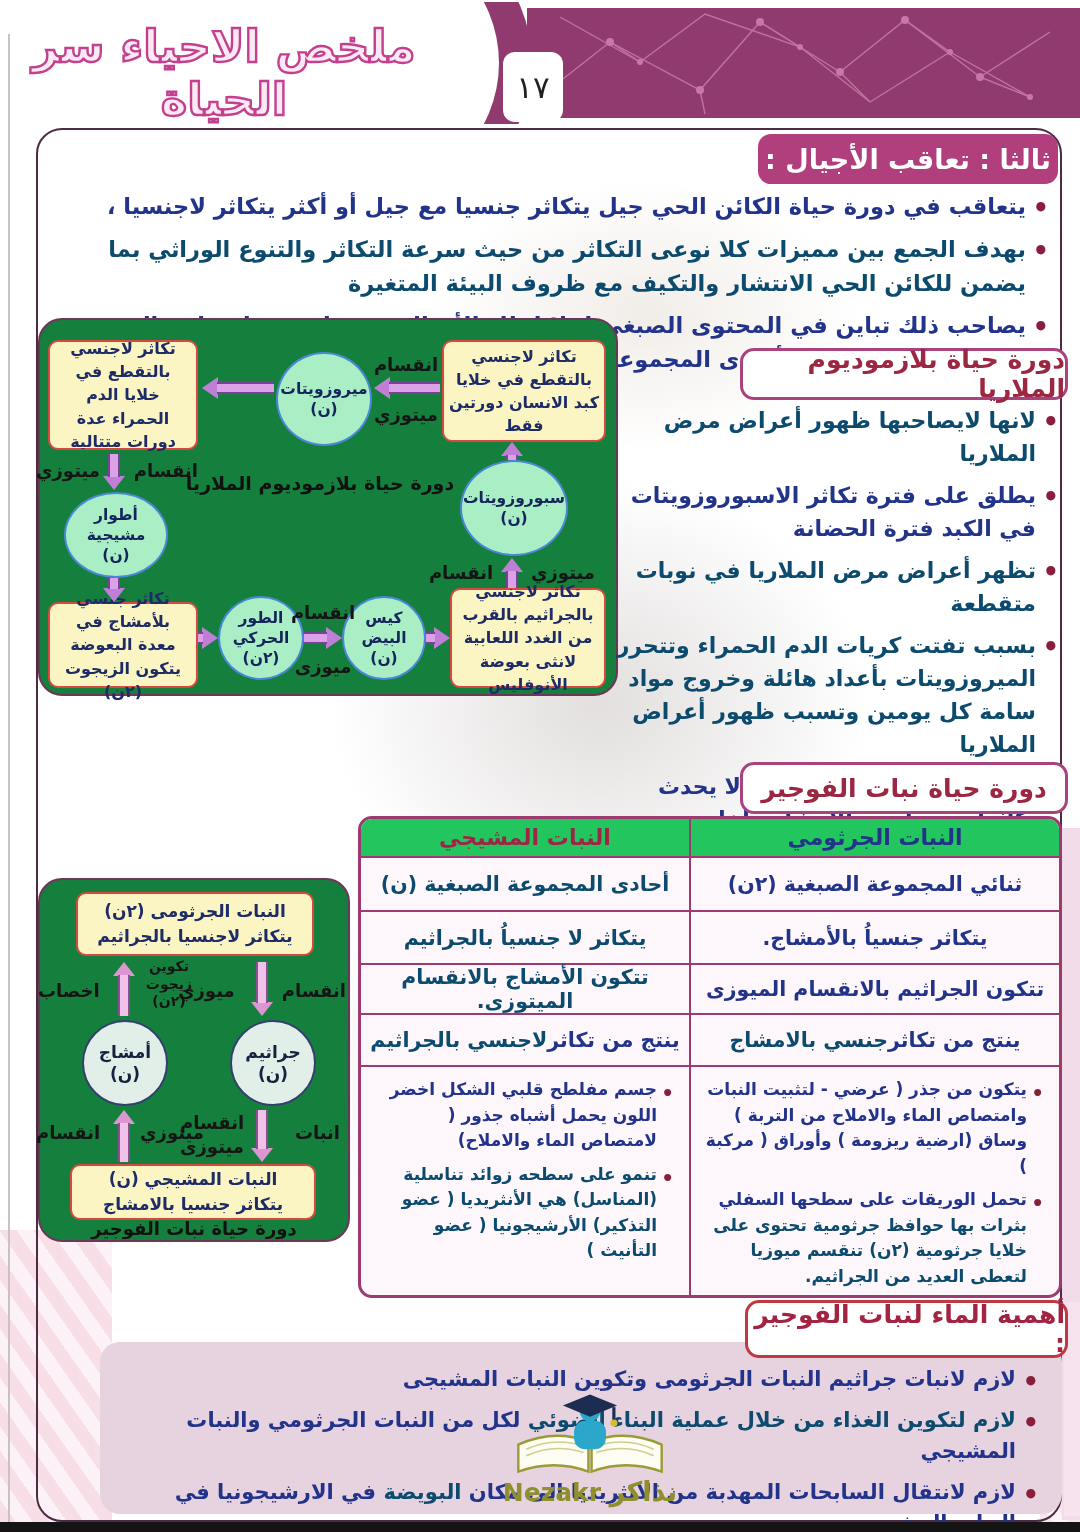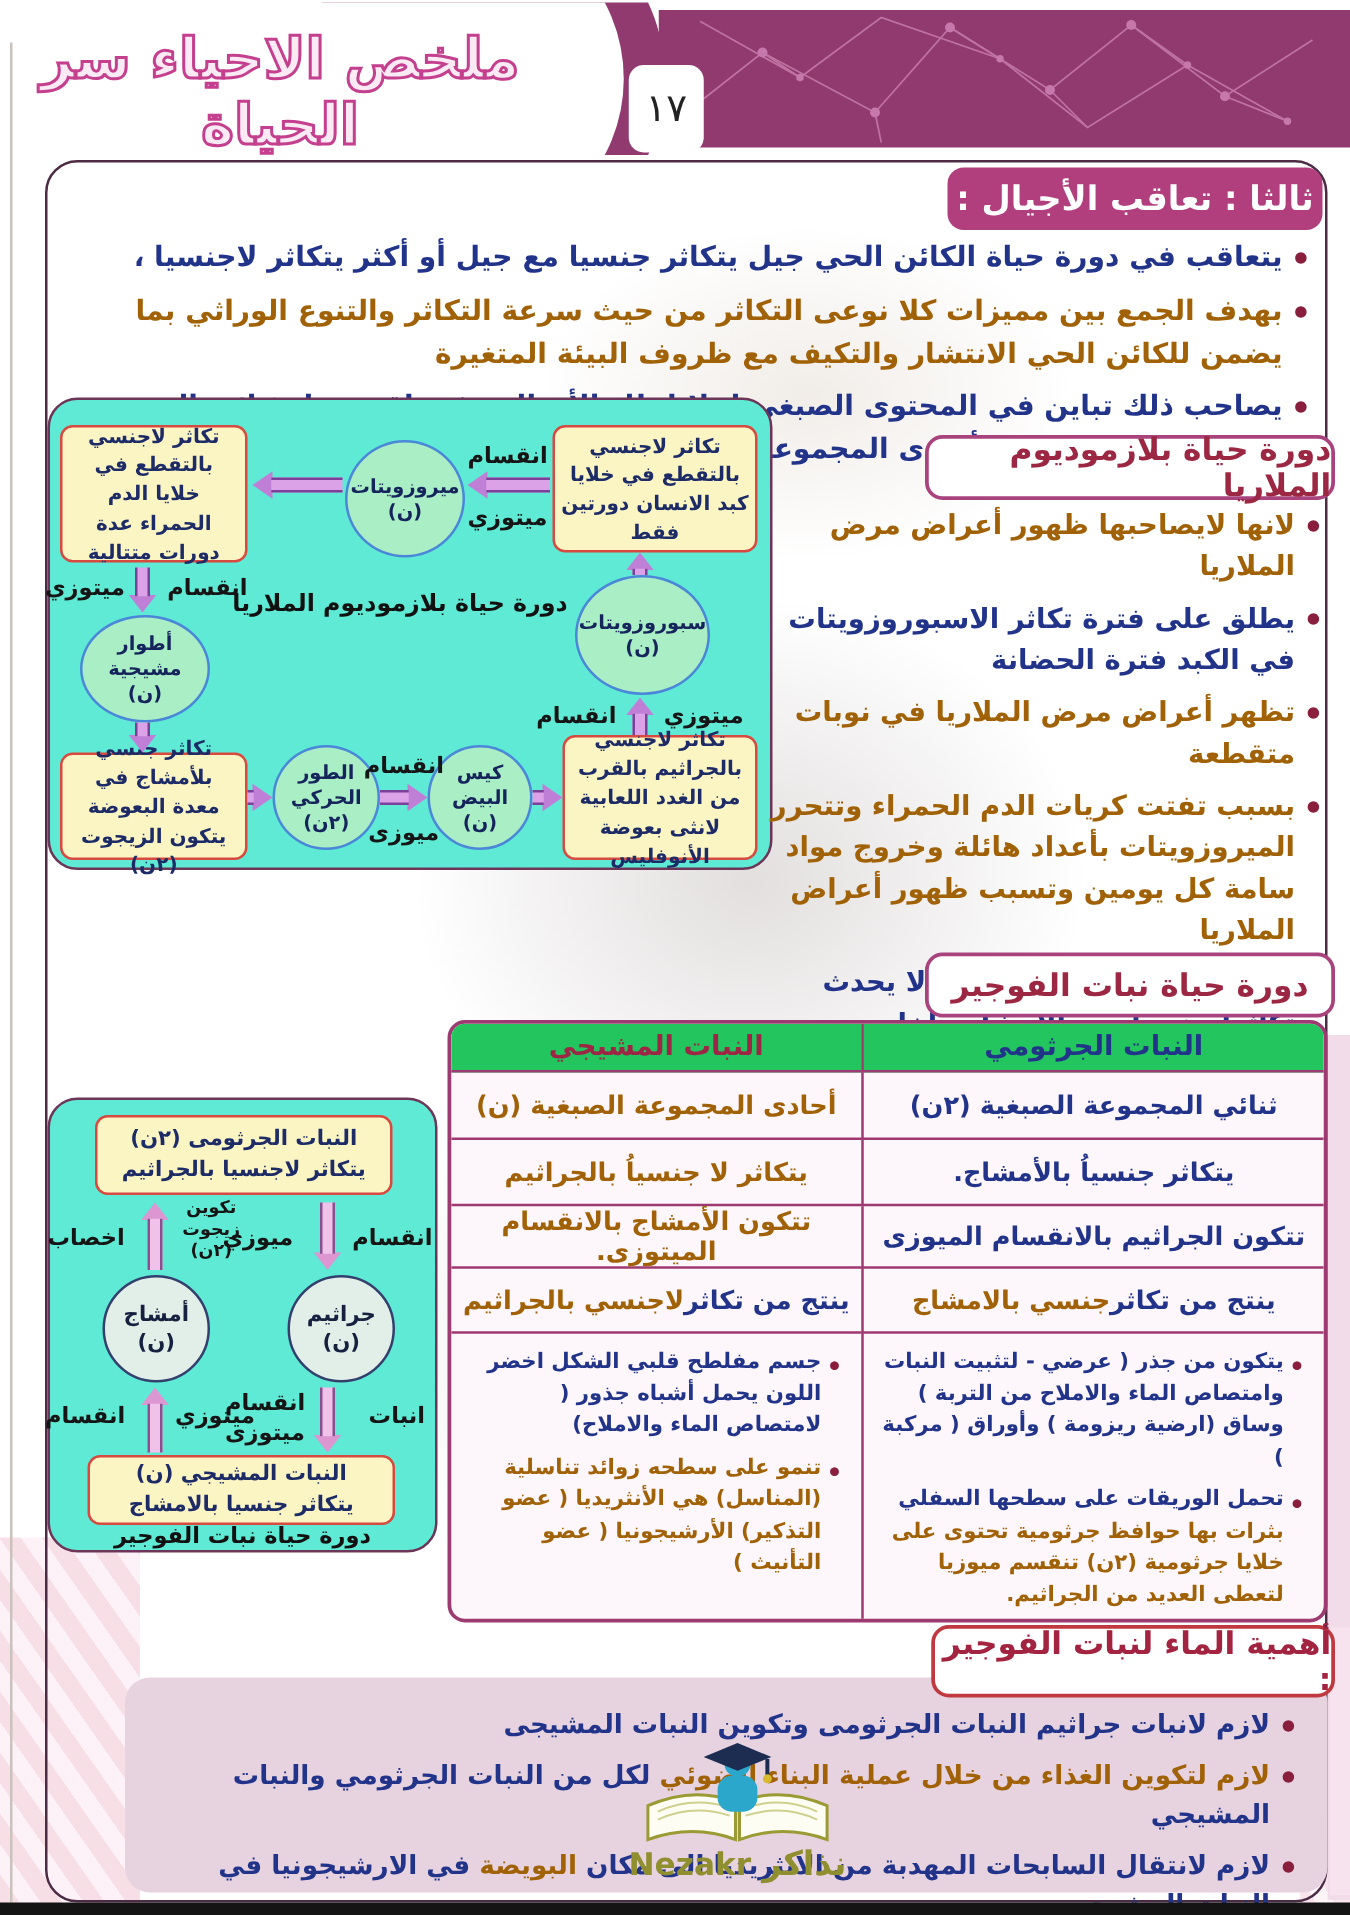--- a/index.html
+++ b/index.html
@@ -26,23 +26,23 @@
   
   .sec-head{position:absolute;background:#b13f7e;border-radius:13px;color:#fff;display:flex;align-items:center;justify-content:center;
     font-weight:bold;direction:rtl;z-index:3;}
   .subhead{position:absolute;background:#fff;border:3px solid #a8437d;border-radius:14px;display:flex;align-items:center;justify-content:center;
     font-weight:bold;color:#9c2742;direction:rtl;z-index:3;font-size:25px;}
   .subhead.redb{border-color:#c13940;color:#a32440;}
   
   .blist{position:absolute;direction:rtl;z-index:2;}
   .bullet{position:relative;padding-right:26px;margin-bottom:9px;font-weight:bold;text-align:right;line-height:1.5;}
   .bullet::before{content:"\2022";position:absolute;right:3px;top:-1px;color:#8a1f3d;font-size:26px;}
-  .c-blue{color:#22338a;} .c-red{color:#a16207;} .c-maroon{color:#9e2545;}
-  
-  .diag{position:absolute;background:#5eead4;border:2.5px solid #6d3558;border-radius:24px;z-index:2;}
+  .c-blue{color:#22338a;} .c-red{color:#0c4a6e;} .c-maroon{color:#9e2545;}
+  
+  .diag{position:absolute;background:#15803d;border:2.5px solid #6d3558;border-radius:24px;z-index:2;}
   .ybox{position:absolute;background:#fbf5c4;border:2.5px solid #d84a40;border-radius:10px;display:flex;align-items:center;justify-content:center;
     text-align:center;font-weight:bold;color:#1d2b66;direction:rtl;padding:3px 5px;font-size:16px;line-height:1.45;z-index:2;box-sizing:border-box;}
   .gcirc{position:absolute;background:#a9eec4;border:2.5px solid #4b87d8;border-radius:50%;display:flex;flex-direction:column;align-items:center;justify-content:center;
     text-align:center;font-weight:bold;color:#16245c;direction:rtl;font-size:15.5px;line-height:1.3;z-index:2;box-sizing:border-box;}
   .fcirc{position:absolute;background:#e2efe9;border:2.5px solid #33406e;border-radius:50%;display:flex;flex-direction:column;align-items:center;justify-content:center;
     text-align:center;font-weight:bold;color:#16213f;direction:rtl;font-size:17px;line-height:1.3;z-index:2;box-sizing:border-box;}
   .dlabel{position:absolute;font-weight:bold;color:#151515;font-size:18px;text-align:center;direction:rtl;white-space:nowrap;z-index:4;}
   .dlabel.wrap{white-space:normal;line-height:1.25;font-size:14px;}
   .dtitle{position:absolute;font-weight:bold;color:#111;font-size:19px;text-align:center;direction:rtl;z-index:2;}
   

